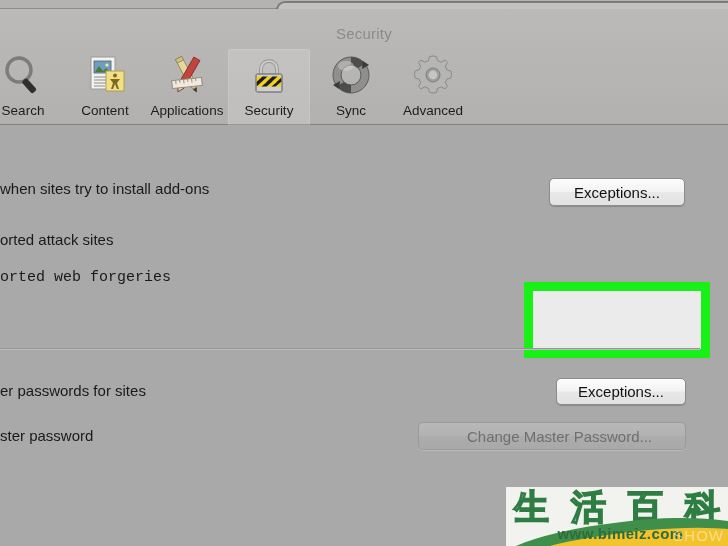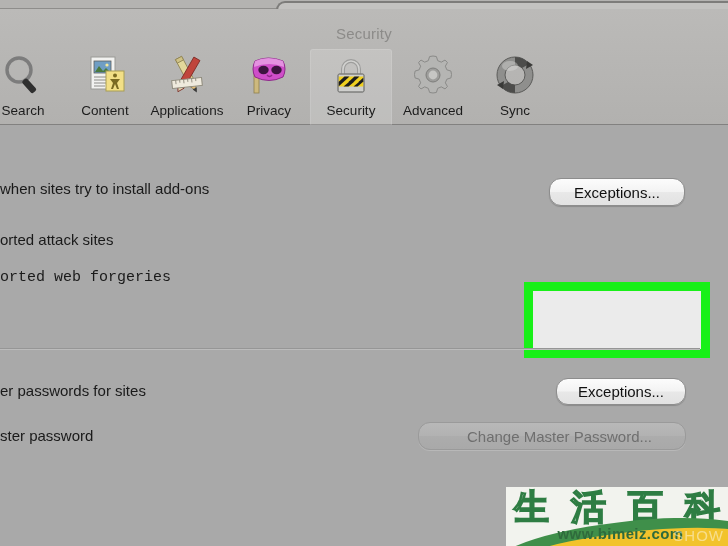--- a/index.html
+++ b/index.html
@@ -118,21 +118,21 @@
     height: 0;
     border-top: 1px solid #969696;
     border-bottom: 1px solid #bcbcbc;
   }
 
   
   .btn {
     position: absolute;
     box-sizing: border-box;
     border: 1px solid #8d8d8d;
-    border-radius: 12px;
+    border-radius: 5px;
     background: linear-gradient(to bottom, #fcfcfc 0%, #f3f3f3 48%, #e8e8e8 52%, #e2e2e2 100%);
     box-shadow: 0 1px 1px rgba(0,0,0,0.18);
     display: flex;
     align-items: center;
     justify-content: center;
     font-size: 15px;
     color: #111111;
     white-space: nowrap;
     cursor: default;
   }
@@ -279,33 +279,20 @@
               <line x1="21" y1="28" x2="21" y2="32"></line>
                 <line x1="25" y1="28" x2="25" y2="31"></line>
               <line x1="29" y1="28" x2="29" y2="32"></line>
                 <line x1="33" y1="28" x2="33" y2="31"></line>
             </g>
           </svg>
         </div>
         <div class="tb-label">Applications</div>
       </div>
 
-      <div class="tb-item">
-        <div class="tb-icon">
-          <svg viewBox="0 0 48 48" width="48" height="48">
-            <rect x="9" y="18" width="5" height="24" fill="#cdb97e" stroke="#8e7f4f" stroke-width="0.8"></rect>
-            <path d="M10 10 q13 -6 28 0 q4 8 0 16 q-14 7 -28 0 q-4 -8 0 -16 z" fill="#cf4ec9" stroke="#8e2b8a" stroke-width="1"></path>
-            <path d="M10 10 q13 -6 28 0 q1 3 1 6 q-15 -6 -30 0 q0 -3 1 -6 z" fill="#e9a4e6" opacity="0.8"></path>
-            <ellipse cx="18.5" cy="19" rx="5.2" ry="4.2" fill="#3d1440"></ellipse>
-            <ellipse cx="31.5" cy="19" rx="5.2" ry="4.2" fill="#3d1440"></ellipse>
-            <path d="M22 24 q2.5 3 5 0" fill="none" stroke="#8e2b8a" stroke-width="1.5"></path>
-          </svg>
-        </div>
-        <div class="tb-label">Privacy</div>
-      </div>
 
       <div class="tb-item selected">
         <div class="tb-icon">
           <svg viewBox="0 0 48 48" width="48" height="48">
             <path d="M16 24 v-6 a8 8 0 0 1 16 0 v6" fill="none" stroke="#9d9d9b" stroke-width="4"></path>
             <path d="M16 24 v-6 a8 8 0 0 1 16 0 v6" fill="none" stroke="#d2d2d0" stroke-width="1.6"></path>
             <rect x="11" y="23" width="26" height="18" rx="1.5" fill="#cfcfcd" stroke="#7e7e7c" stroke-width="1"></rect>
             <g>
               <rect x="11.5" y="25.5" width="25" height="10" fill="#f0d020"></rect>
               <g fill="#1d1d1d">
@@ -319,42 +306,42 @@
             </g>
             <rect x="11" y="23" width="26" height="18" rx="1.5" fill="none" stroke="#7e7e7c" stroke-width="1"></rect>
           </svg>
         </div>
         <div class="tb-label">Security</div>
       </div>
 
       <div class="tb-item">
         <div class="tb-icon">
           <svg viewBox="0 0 48 48" width="48" height="48">
-            <g fill="#b5b5b3" stroke="#8a8a88" stroke-width="1">
-              <path d="M24 5 l3.4 .55 l1.3 4.1 l3.6 1.5 l3.7 -2.1 l2.45 2.45 l-2.1 3.7 l1.5 3.6 l4.1 1.3 l.55 3.4 l-.55 3.4 l-4.1 1.3 l-1.5 3.6 l2.1 3.7 l-2.45 2.45 l-3.7 -2.1 l-3.6 1.5 l-1.3 4.1 l-3.4 .55 l-3.4 -.55 l-1.3 -4.1 l-3.6 -1.5 l-3.7 2.1 l-2.45 -2.45 l2.1 -3.7 l-1.5 -3.6 l-4.1 -1.3 l-.55 -3.4 l.55 -3.4 l4.1 -1.3 l1.5 -3.6 l-2.1 -3.7 l2.45 -2.45 l3.7 2.1 l3.6 -1.5 l1.3 -4.1 z"></path>
-            </g>
-            <circle cx="24" cy="24" r="7" fill="#9d9d9b" stroke="#7e7e7c" stroke-width="1"></circle>
-            <circle cx="24" cy="24" r="4.4" fill="#c6c6c4"></circle>
-          </svg>
-        </div>
-        <div class="tb-label">Advanced</div>
-      </div>
-
-      <div class="tb-item">
-        <div class="tb-icon">
-          <svg viewBox="0 0 48 48" width="48" height="48">
             <path d="M24 6 a18 18 0 0 1 0 36 a18 18 0 0 1 0 -36 z M24 14 a10 10 0 0 0 0 20 a10 10 0 0 0 0 -20 z" fill="#8f8f8d" fill-rule="evenodd" stroke="#5c5c5a" stroke-width="1"></path>
             <path d="M24 6 a18 18 0 0 1 14 7 l-7 4 a10 10 0 0 0 -7 -3 z" fill="#4d4d4b"></path>
             <path d="M24 42 a18 18 0 0 1 -14 -7 l7 -4 a10 10 0 0 0 7 3 z" fill="#4d4d4b"></path>
             <path d="M36 10 l6 4 l-7 4 z" fill="#3a3a38"></path>
             <path d="M12 38 l-6 -4 l7 -4 z" fill="#3a3a38"></path>
             <ellipse cx="19" cy="15" rx="8" ry="5" fill="#d7d7d5" opacity="0.45"></ellipse>
           </svg>
         </div>
         <div class="tb-label">Sync</div>
+      </div>
+
+      <div class="tb-item">
+        <div class="tb-icon">
+          <svg viewBox="0 0 48 48" width="48" height="48">
+            <g fill="#b5b5b3" stroke="#8a8a88" stroke-width="1">
+              <path d="M24 5 l3.4 .55 l1.3 4.1 l3.6 1.5 l3.7 -2.1 l2.45 2.45 l-2.1 3.7 l1.5 3.6 l4.1 1.3 l.55 3.4 l-.55 3.4 l-4.1 1.3 l-1.5 3.6 l2.1 3.7 l-2.45 2.45 l-3.7 -2.1 l-3.6 1.5 l-1.3 4.1 l-3.4 .55 l-3.4 -.55 l-1.3 -4.1 l-3.6 -1.5 l-3.7 2.1 l-2.45 -2.45 l2.1 -3.7 l-1.5 -3.6 l-4.1 -1.3 l-.55 -3.4 l.55 -3.4 l4.1 -1.3 l1.5 -3.6 l-2.1 -3.7 l2.45 -2.45 l3.7 2.1 l3.6 -1.5 l1.3 -4.1 z"></path>
+            </g>
+            <circle cx="24" cy="24" r="7" fill="#9d9d9b" stroke="#7e7e7c" stroke-width="1"></circle>
+            <circle cx="24" cy="24" r="4.4" fill="#c6c6c4"></circle>
+          </svg>
+        </div>
+        <div class="tb-label">Advanced</div>
       </div>
 
     </div>
   </div>
 
   <div class="content-panel">
 
     <div class="highlight-box" style="left:524px; top:157px; width:186px; height:76px;"></div>
 
     <div class="pref-row-label" style="left:0px; top:55px;">when sites try to install add-ons</div>

